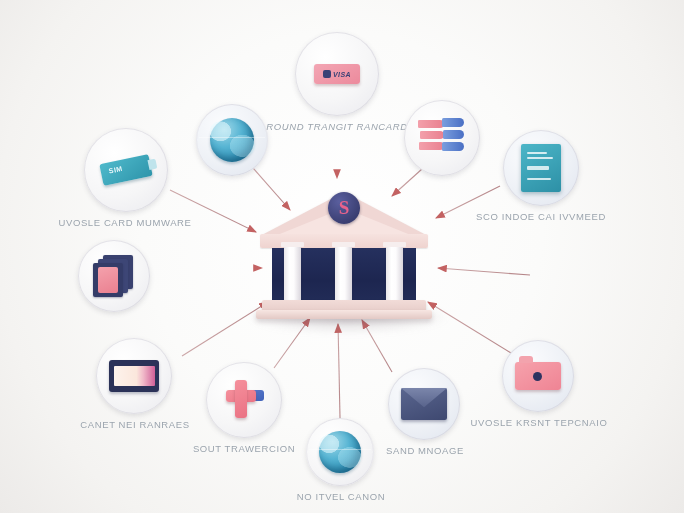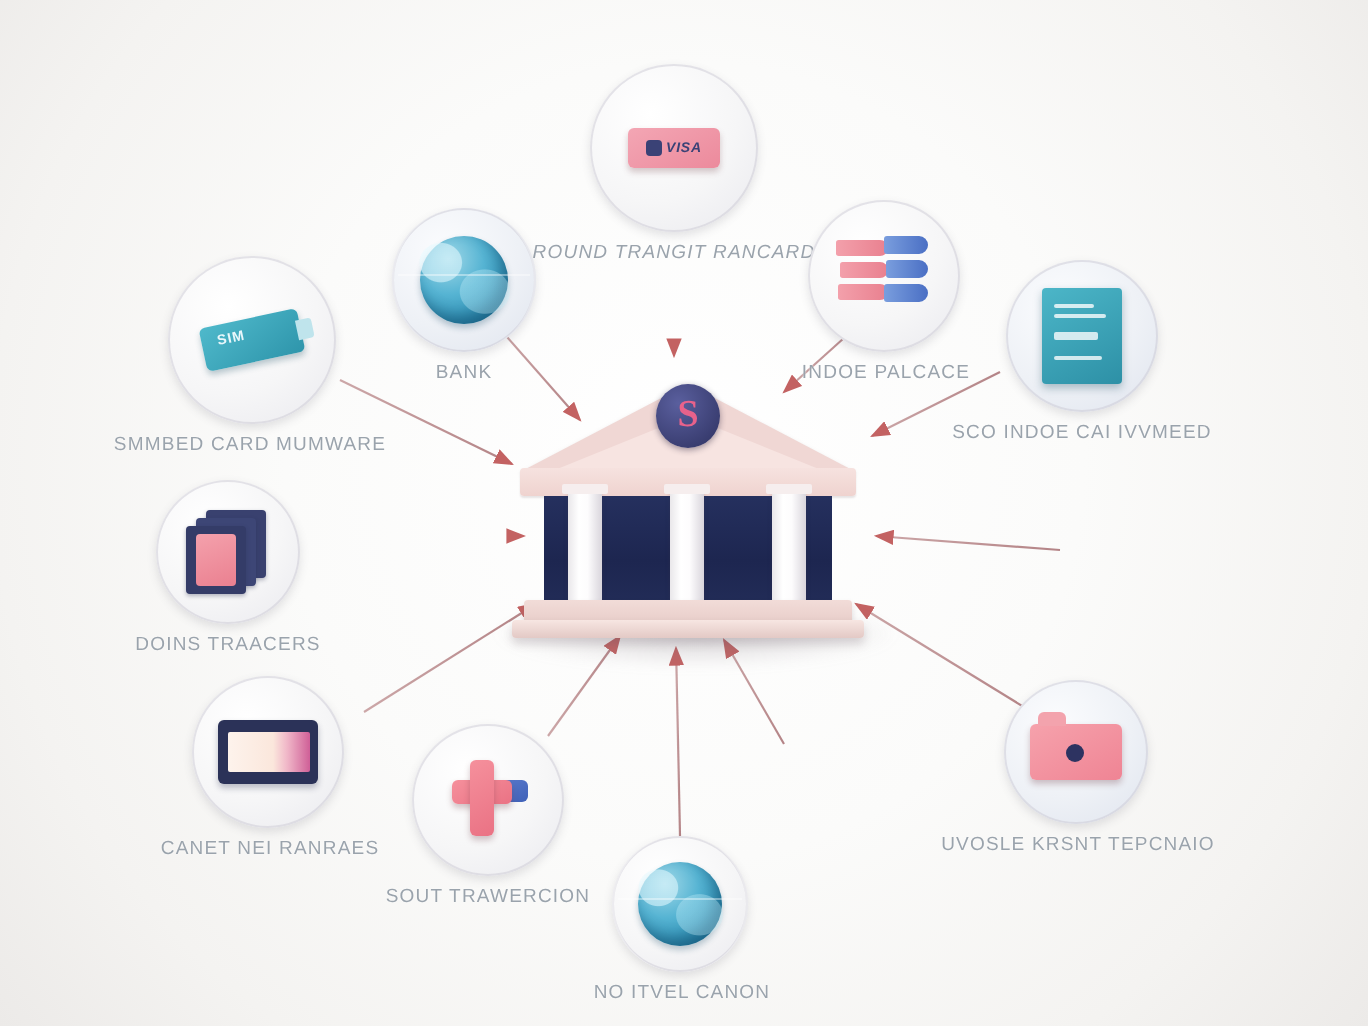--- a/index.html
+++ b/index.html
@@ -234,35 +234,33 @@
     <div class="caption" style="width:200px;margin-left:-58px;">ROUND TRANGIT RANCARD</div>
   </div>
 
   <div class="node" style="left:196px;top:104px;width:72px;">
     <div class="bubble blueish" style="width:72px;height:72px;">
       <div class="globe" style="width:44px;height:44px;">
         <span class="mer"></span>
         <span class="par"></span>
       </div>
     </div>
-    <div class="caption" style="width:140px;margin-left:-34px;">BANK</div>
   </div>
 
   <div class="node" style="left:404px;top:100px;width:76px;">
     <div class="bubble" style="width:76px;height:76px;">
       <div class="fan" style="width:48px;height:44px;">
         <span style="left:0;top:4px;width:26px;height:8px;background:linear-gradient(90deg,#f3a0ab,#e9808f);"></span>
         <span style="left:2px;top:15px;width:24px;height:8px;background:linear-gradient(90deg,#f3a0ab,#e9808f);"></span>
         <span style="left:1px;top:26px;width:25px;height:8px;background:linear-gradient(90deg,#f3a0ab,#e9808f);"></span>
         <span style="left:24px;top:2px;width:22px;height:9px;background:linear-gradient(90deg,#7a9ede,#4a6fc4);"></span>
         <span style="left:25px;top:14px;width:21px;height:9px;background:linear-gradient(90deg,#7a9ede,#4a6fc4);"></span>
         <span style="left:24px;top:26px;width:22px;height:9px;background:linear-gradient(90deg,#7a9ede,#4a6fc4);"></span>
       </div>
     </div>
-    <div class="caption" style="width:170px;margin-left:-46px;">INDOE PALCACE</div>
   </div>
 
   <div class="node" style="left:503px;top:130px;width:76px;">
     <div class="bubble blueish" style="width:76px;height:76px;">
       <div class="book" style="width:40px;height:48px;">
         <span class="ln" style="left:6px;top:8px;width:20px;height:2px;"></span>
         <span class="ln" style="left:6px;top:13px;width:26px;height:2px;"></span>
         <span class="ln" style="left:6px;top:22px;width:22px;height:4px;"></span>
         <span class="ln" style="left:6px;top:34px;width:24px;height:2px;"></span>
       </div>
@@ -270,33 +268,32 @@
     <div class="caption" style="width:200px;margin-left:-62px;">SCO INDOE CAI IVVMEED</div>
   </div>
 
   <div class="node" style="left:84px;top:128px;width:84px;">
     <div class="bubble" style="width:84px;height:84px;">
       <div class="usb" style="width:50px;height:22px;">
         <span class="lbl">SIM</span>
         <span class="tip"></span>
       </div>
     </div>
-    <div class="caption" style="width:210px;margin-left:-64px;">SMMBED CARD MUMWARE</div>
+    <div class="caption" style="width:210px;margin-left:-64px;">UVOSLE CARD MUMWARE</div>
   </div>
 
   <div class="node" style="left:78px;top:240px;width:72px;">
     <div class="bubble" style="width:72px;height:72px;">
       <div class="doc" style="width:42px;height:42px;">
         <span class="sheet" style="left:10px;top:0;width:30px;height:34px;background:#39416f;"></span>
         <span class="sheet" style="left:5px;top:4px;width:30px;height:34px;background:#3d4676;"></span>
         <span class="sheet" style="left:0;top:8px;width:30px;height:34px;background:#343c68;"></span>
         <span class="sheet" style="left:5px;top:12px;width:20px;height:26px;background:linear-gradient(160deg,#f4a1ac,#ea8090);box-shadow:none;"></span>
       </div>
     </div>
-    <div class="caption" style="width:160px;margin-left:-44px;">DOINS TRAACERS</div>
   </div>
 
 
   <div class="node" style="left:96px;top:338px;width:76px;">
     <div class="bubble" style="width:76px;height:76px;">
       <div class="monitor" style="width:50px;height:32px;">
         <span class="screen"></span>
       </div>
     </div>
     <div class="caption" style="width:190px;margin-left:-56px;">CANET NEI RANRAES</div>
@@ -316,20 +313,28 @@
     <div class="bubble" style="width:76px;height:76px;">
       <div class="ic" style="width:48px;height:48px;position:relative;">
         <span class="plus-blue" style="left:22px;top:14px;width:22px;height:11px;"></span>
         <span class="plus-pink" style="left:6px;top:14px;width:30px;height:12px;"></span>
         <span class="plus-pink" style="left:15px;top:4px;width:12px;height:38px;"></span>
       </div>
     </div>
     <div class="caption" style="width:180px;margin-left:-52px;">SOUT TRAWERCION</div>
   </div>
 
+  <div class="node" style="left:388px;top:368px;width:72px;">
+    <div class="bubble blueish" style="width:72px;height:72px;">
+      <div class="envelope" style="width:46px;height:32px;">
+        <span class="flap"></span>
+      </div>
+    </div>
+    <div class="caption" style="width:170px;margin-left:-48px;">SAND MNOAGE</div>
+  </div>
 
   <div class="node" style="left:306px;top:418px;width:68px;">
     <div class="bubble" style="width:68px;height:68px;">
       <div class="globe" style="width:42px;height:42px;">
         <span class="mer"></span>
         <span class="par"></span>
       </div>
     </div>
     <div class="caption" style="width:170px;margin-left:-50px;">NO ITVEL CANON</div>
   </div>

